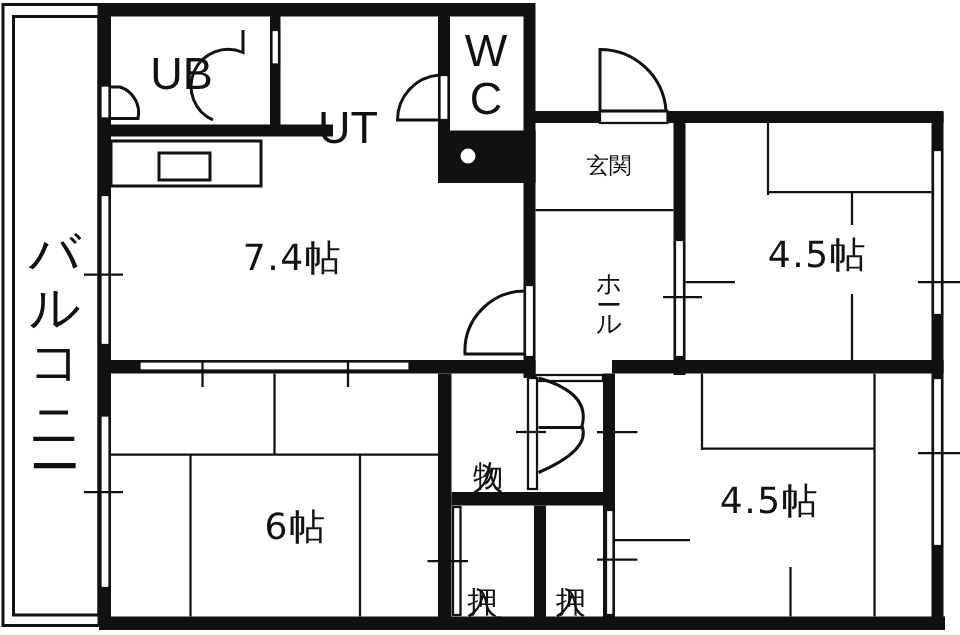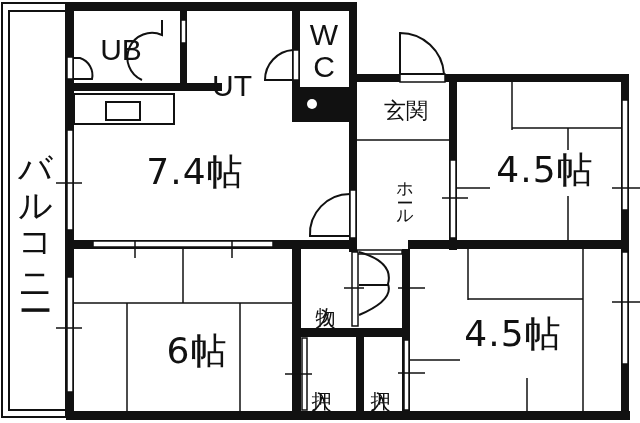--- a/index.html
+++ b/index.html
@@ -1,21 +1,21 @@
 <!DOCTYPE html>
 <html><head>
   <meta charset="utf-8">
   <style>
     html, body { margin: 0; padding: 0; background: #ffffff; }
     body { width: 640px; height: 423px; overflow: hidden; position: relative; }
     #plan { position: absolute; left: 0; top: 0; width: 640px; height: 423px; }
     .lbl { position: absolute; font-family: "DejaVu Sans", sans-serif; color: #111; line-height: 1; white-space: nowrap; transform: translate(-50%, -50%); }
     .latin { font-family: "Liberation Sans", sans-serif; font-size: 30px; }
-    .tatami { font-size: 36px; letter-spacing: 1px; }
-    .small { font-size: 22px; }
+    .tatami { font-size: 24px; letter-spacing: 1px; }
+    .small { font-size: 15px; }
     .vert { writing-mode: vertical-rl; text-orientation: upright; }
     .balcony { font-size: 34px; letter-spacing: 2px; }
     .hall { font-size: 17px; letter-spacing: 4px; }
     .closet { font-size: 20px; line-height: 1.1; }
   </style>
 </head>
 <body>
 
 <svg id="plan" viewBox="0 0 640 423" xmlns="http://www.w3.org/2000/svg">
   <rect x="0" y="0" width="640" height="423" fill="#ffffff"></rect>

